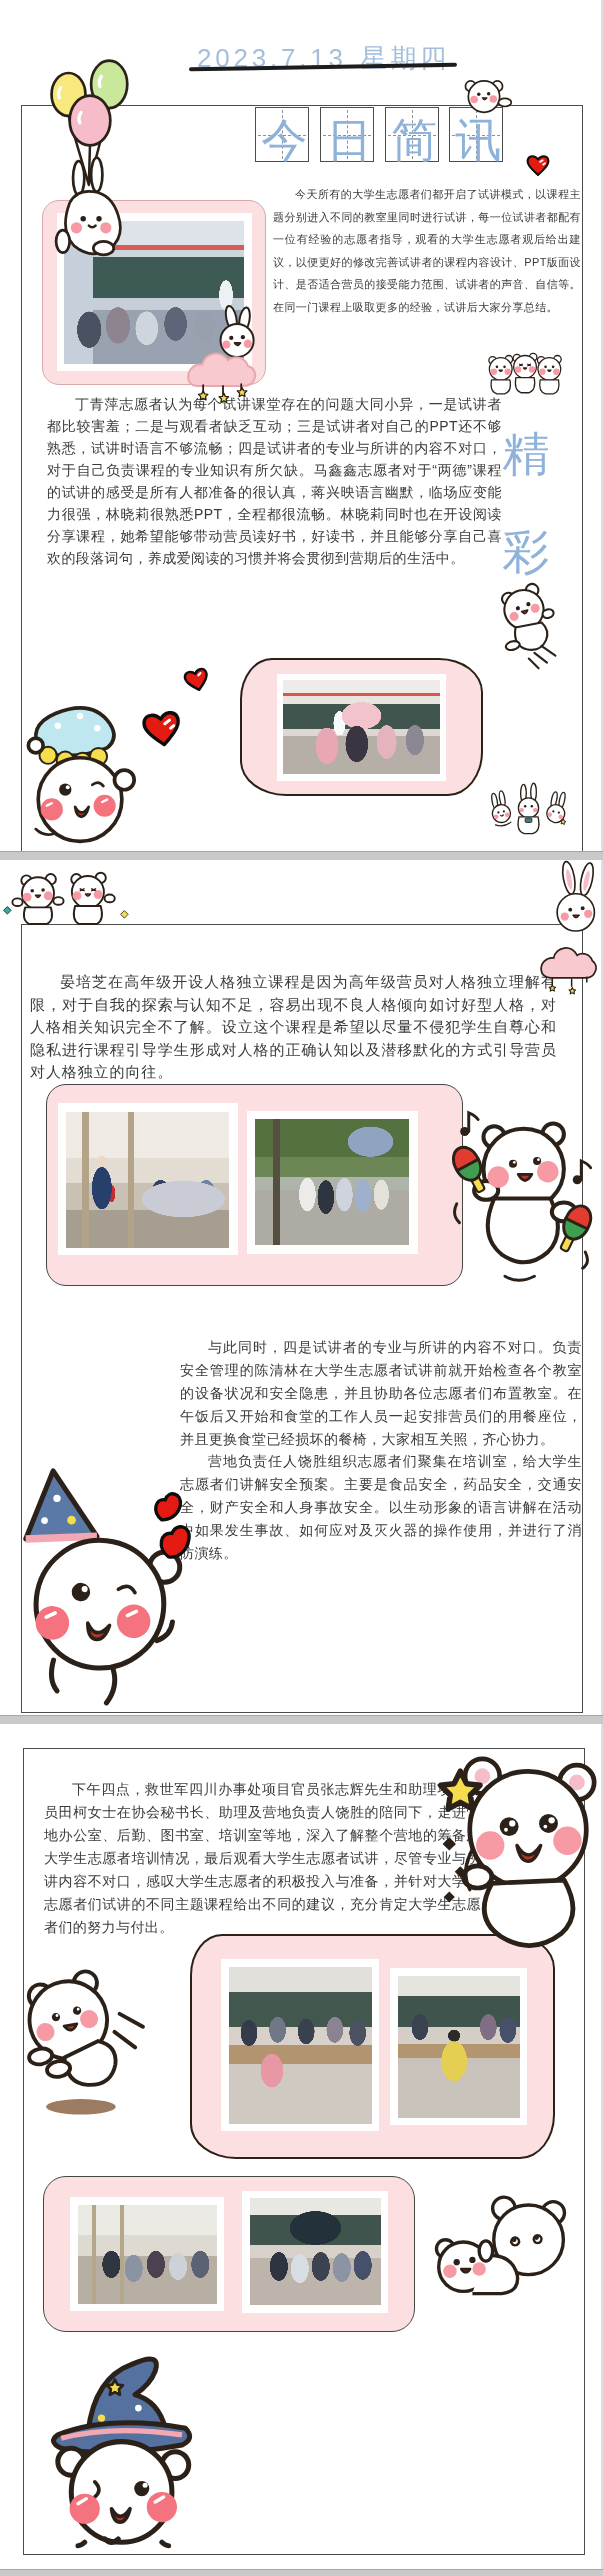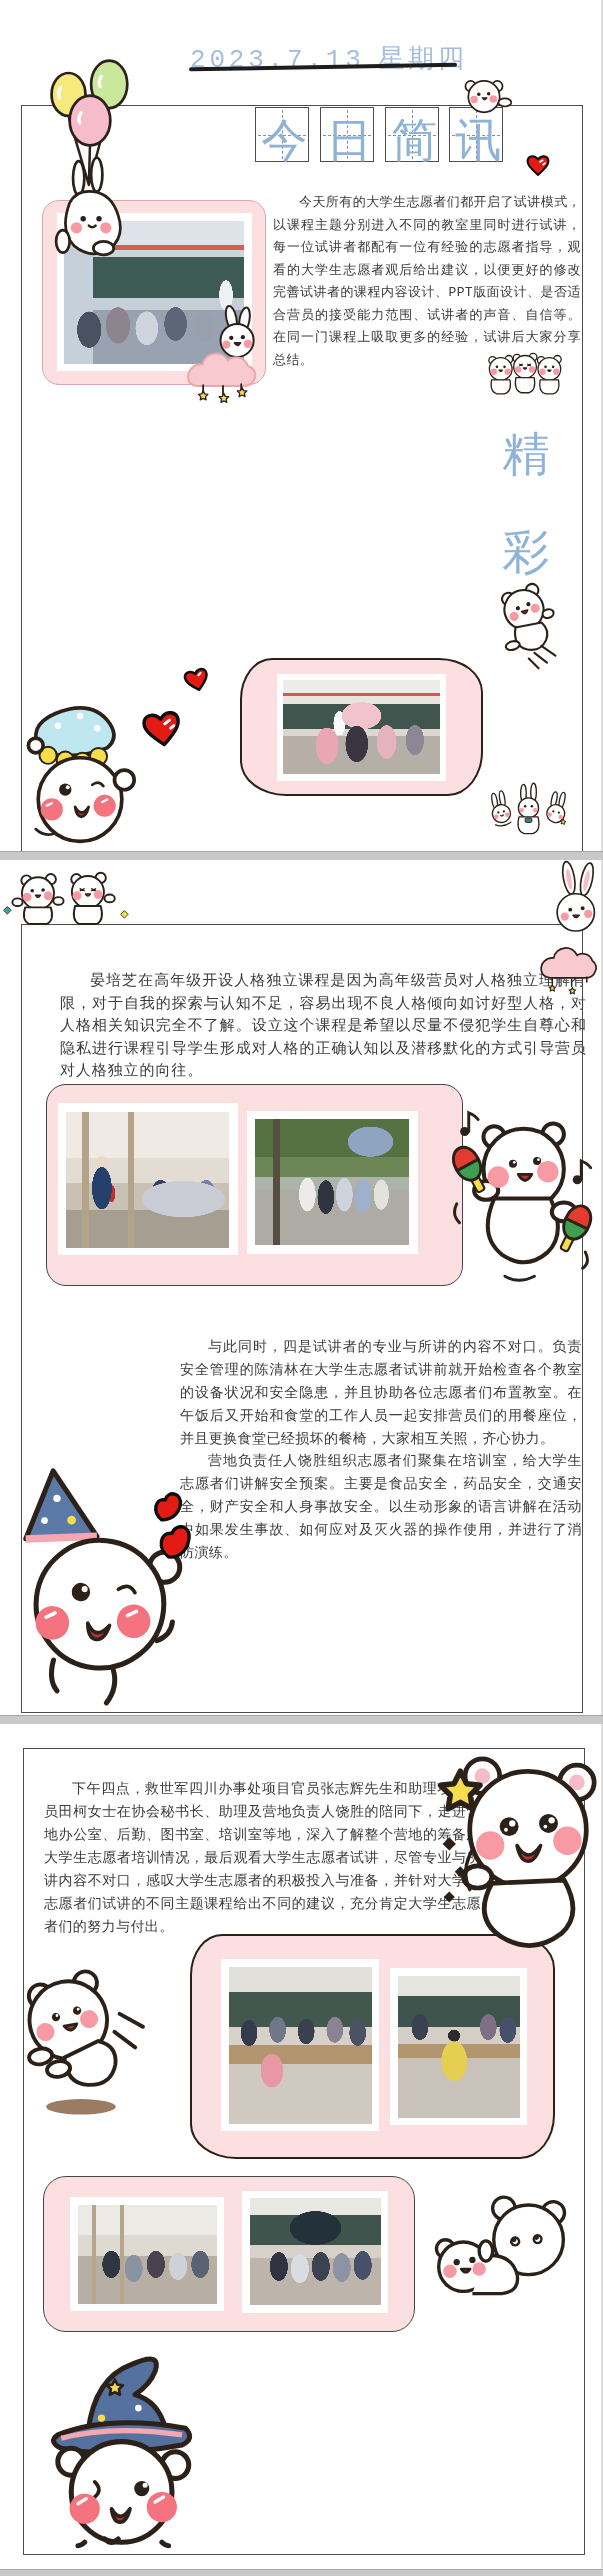--- a/index.html
+++ b/index.html
@@ -1,40 +1,40 @@
 <!DOCTYPE html>
 <html style="font-size:12.2px"><head>
 <meta charset="utf-8">
 <style>
   html,body{margin:0;padding:0;background:#fff}
   .page{position:relative;width:604px;height:2576px;margin:0 auto;background:#fff;overflow:hidden;
-        font-family:Liberation Mono, monospace}
+        font-family:Liberation Sans, sans-serif}
   .card{position:absolute;border:1.5px solid #4c4c4c;background:transparent;z-index:1}
   .divider{position:absolute;left:0;width:604px;height:7.6px;background:#c9c9c9;border-top:0.8px solid #a6a6a6;z-index:4}
   .edge{position:absolute;top:0;right:1.5px;width:1.5px;height:2576px;background:#dedede;z-index:0}
 
   
   .date-wrap{position:absolute;left:190px;top:41px;width:267px;text-align:center;
              font-size:26px;color:#a3bedd;letter-spacing:3.8px;z-index:3;white-space:nowrap}
   .date-wrap .wk{margin-left:13.7px}
   .strike{position:absolute;left:189px;top:65px;width:268px;height:3.8px;background:#1d1d1d;
           transform:rotate(-1deg);border-radius:2.3px;z-index:3}
 
   
   .tbox{position:absolute;width:52px;height:53px;background:#fff;border:1.5px solid #4c4c4c;z-index:3}
   .tbox .gh{position:absolute;left:2.3px;right:2.3px;top:50%;border-top:1.5px dashed #8f8f8f}
   .tbox .gv{position:absolute;top:2.3px;bottom:2.3px;left:50%;border-left:1.5px dashed #8f8f8f}
   .tchar{position:absolute;left:0;top:0;width:100%;height:100%;display:flex;align-items:center;justify-content:center;
          font-size:46px;color:#8fb2d8;transform:translate(2.3px,6.1px);z-index:2}
 
   
   .para{position:absolute;color:#3b3b3b;text-align:justify;text-indent:2em;z-index:2;word-break:break-all}
-  .p-s1a{left:273px;top:179px;width:308px;font-size:13px;line-height:22.5px;letter-spacing:0.4px}
+  .p-s1a{left:273px;top:172px;width:308px;font-size:11px;line-height:22.5px;letter-spacing:0.4px}
   .p-s1b{left:47px;top:379px;width:455px;font-size:14px;line-height:22px;letter-spacing:0.4px}
-  .p-s2a{left:60px;top:956px;width:527px;font-size:15px;line-height:22.5px;letter-spacing:0.9px}
+  .p-s2a{left:30px;top:956px;width:527px;font-size:15px;line-height:22.5px;letter-spacing:0.9px}
   .p-s2b{left:180px;top:1322px;width:402px;font-size:14px;line-height:23px;letter-spacing:0.4px}
   .p-s2c{left:180px;top:1436px;width:402px;font-size:14px;line-height:23px;letter-spacing:0.4px}
   .p-s3a{left:44px;top:1764px;width:437px;font-size:14px;line-height:23px;letter-spacing:0.4px}
   .p-s3b{left:204px;top:2350px;width:378px;font-size:14px;line-height:23px;letter-spacing:0}
 
   .side-label{position:absolute;left:501px;top:423px;width:50px;display:flex;flex-direction:column;gap:35px;
               align-items:center;font-size:47px;color:#8fb2d8;z-index:2}
 
   
   .frame{position:absolute;background:#fcdfe0;z-index:2}
@@ -256,20 +256,21 @@
         <path class="f2" d="M14 70 q-4 22 10 26 l14 0 q14 -4 10 -26 Z"></path>
         <circle class="bk" cx="24" cy="46" r="2.4"></circle>
           <circle class="bk" cx="38" cy="46" r="2.4"></circle>
         <circle class="ch" cx="18" cy="55" r="6"></circle>
           <circle class="ch" cx="44" cy="55" r="6"></circle>
         <path class="mou" d="M28 52 q3 5 6 0 z"></path>
       </g>
     </svg>
   </div>
 
+  <p class="para p-s1b">丁青萍志愿者认为每个试讲课堂存在的问题大同小异，一是试讲者都比较害羞；二是与观看者缺乏互动；三是试讲者对自己的PPT还不够熟悉，试讲时语言不够流畅；四是试讲者的专业与所讲的内容不对口，对于自己负责课程的专业知识有所欠缺。马鑫鑫志愿者对于“两德”课程的试讲的感受是所有人都准备的很认真，蒋兴映语言幽默，临场应变能力很强，林晓莉很熟悉PPT，全程都很流畅。林晓莉同时也在开设阅读分享课程，她希望能够带动营员读好书，好读书，并且能够分享自己喜欢的段落词句，养成爱阅读的习惯并将会贯彻到营期后的生活中。</p>
 
   <div class="side-label">
     <span>精</span>
     <span>彩</span>
   </div>
 
   <div class="sk" style="left:491px;top:573px;width:70px;height:101px">
     <svg viewBox="0 0 100 140">
       <g transform="rotate(-14 50 70)">
         <circle class="f" cx="34" cy="30" r="9"></circle>

